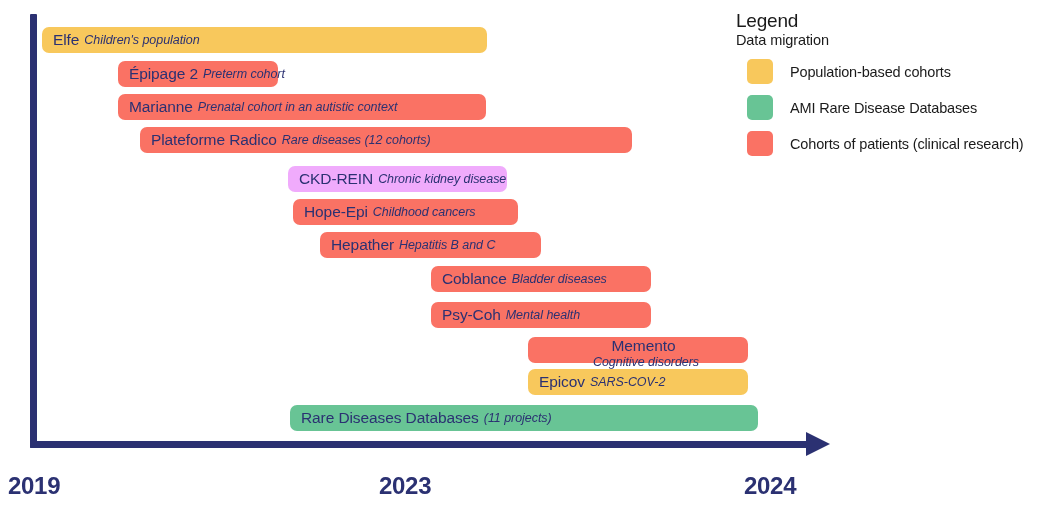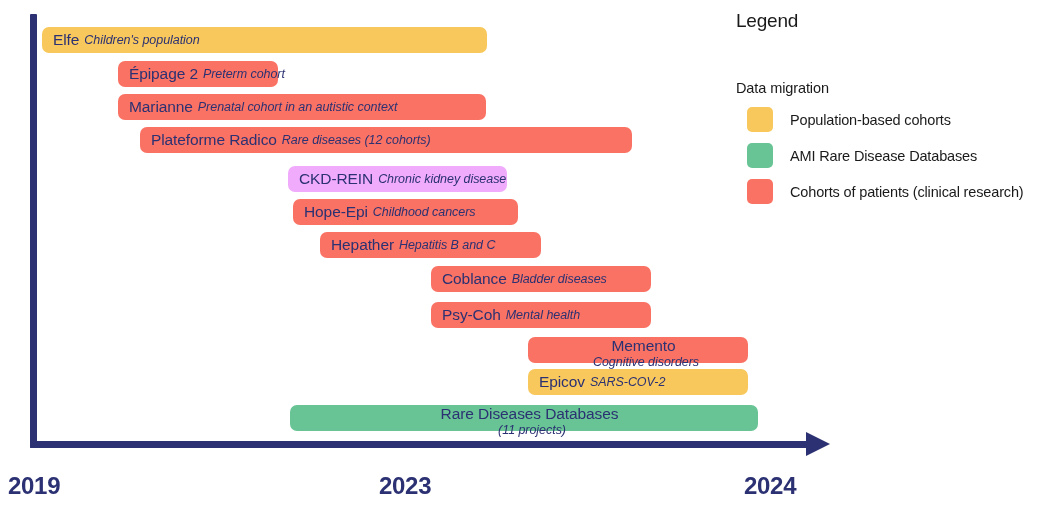--- a/index.html
+++ b/index.html
@@ -86,21 +86,20 @@
   #legend {
     position: absolute;
     left: 736px;
     top: 10px;
     width: 310px;
   }
   #legend-title {
     font-size: 19px;
     color: #1a1a1a;
     letter-spacing: -0.2px;
-    margin-bottom: 48px;
   }
   #legend-subtitle {
     font-size: 14.5px;
     color: #1a1a1a;
     margin-bottom: 11px;
     letter-spacing: -0.1px;
   }
   .legend-row {
     display: flex;
     align-items: center;
@@ -168,21 +167,21 @@
         <span class="bar-desc">Mental health</span>
       </div>
       <div class="bar" style="left: 528px; top: 337px; width: 220px; background: rgb(250, 114, 100); flex-direction: column;">
         <span class="bar-name">Memento</span>
         <span class="bar-desc">Cognitive disorders</span>
       </div>
       <div class="bar" style="left: 528px; top: 369px; width: 220px; background: rgb(248, 200, 92);">
         <span class="bar-name">Epicov</span>
         <span class="bar-desc">SARS-COV-2</span>
       </div>
-      <div class="bar" style="left: 290px; top: 405px; width: 468px; background: rgb(104, 196, 149); flex-direction: column;">
+      <div class="bar" style="left: 290px; top: 405px; width: 468px; background: rgb(104, 196, 149);">
         <span class="bar-name">Rare Diseases Databases</span>
         <span class="bar-desc">(11 projects)</span>
       </div>
     </div>
 
   <div id="year-layer">
       <div class="year-label" style="left: 8px;">2019</div>
       <div class="year-label" style="left: 379px;">2023</div>
       <div class="year-label" style="left: 744px;">2024</div>
     </div>

